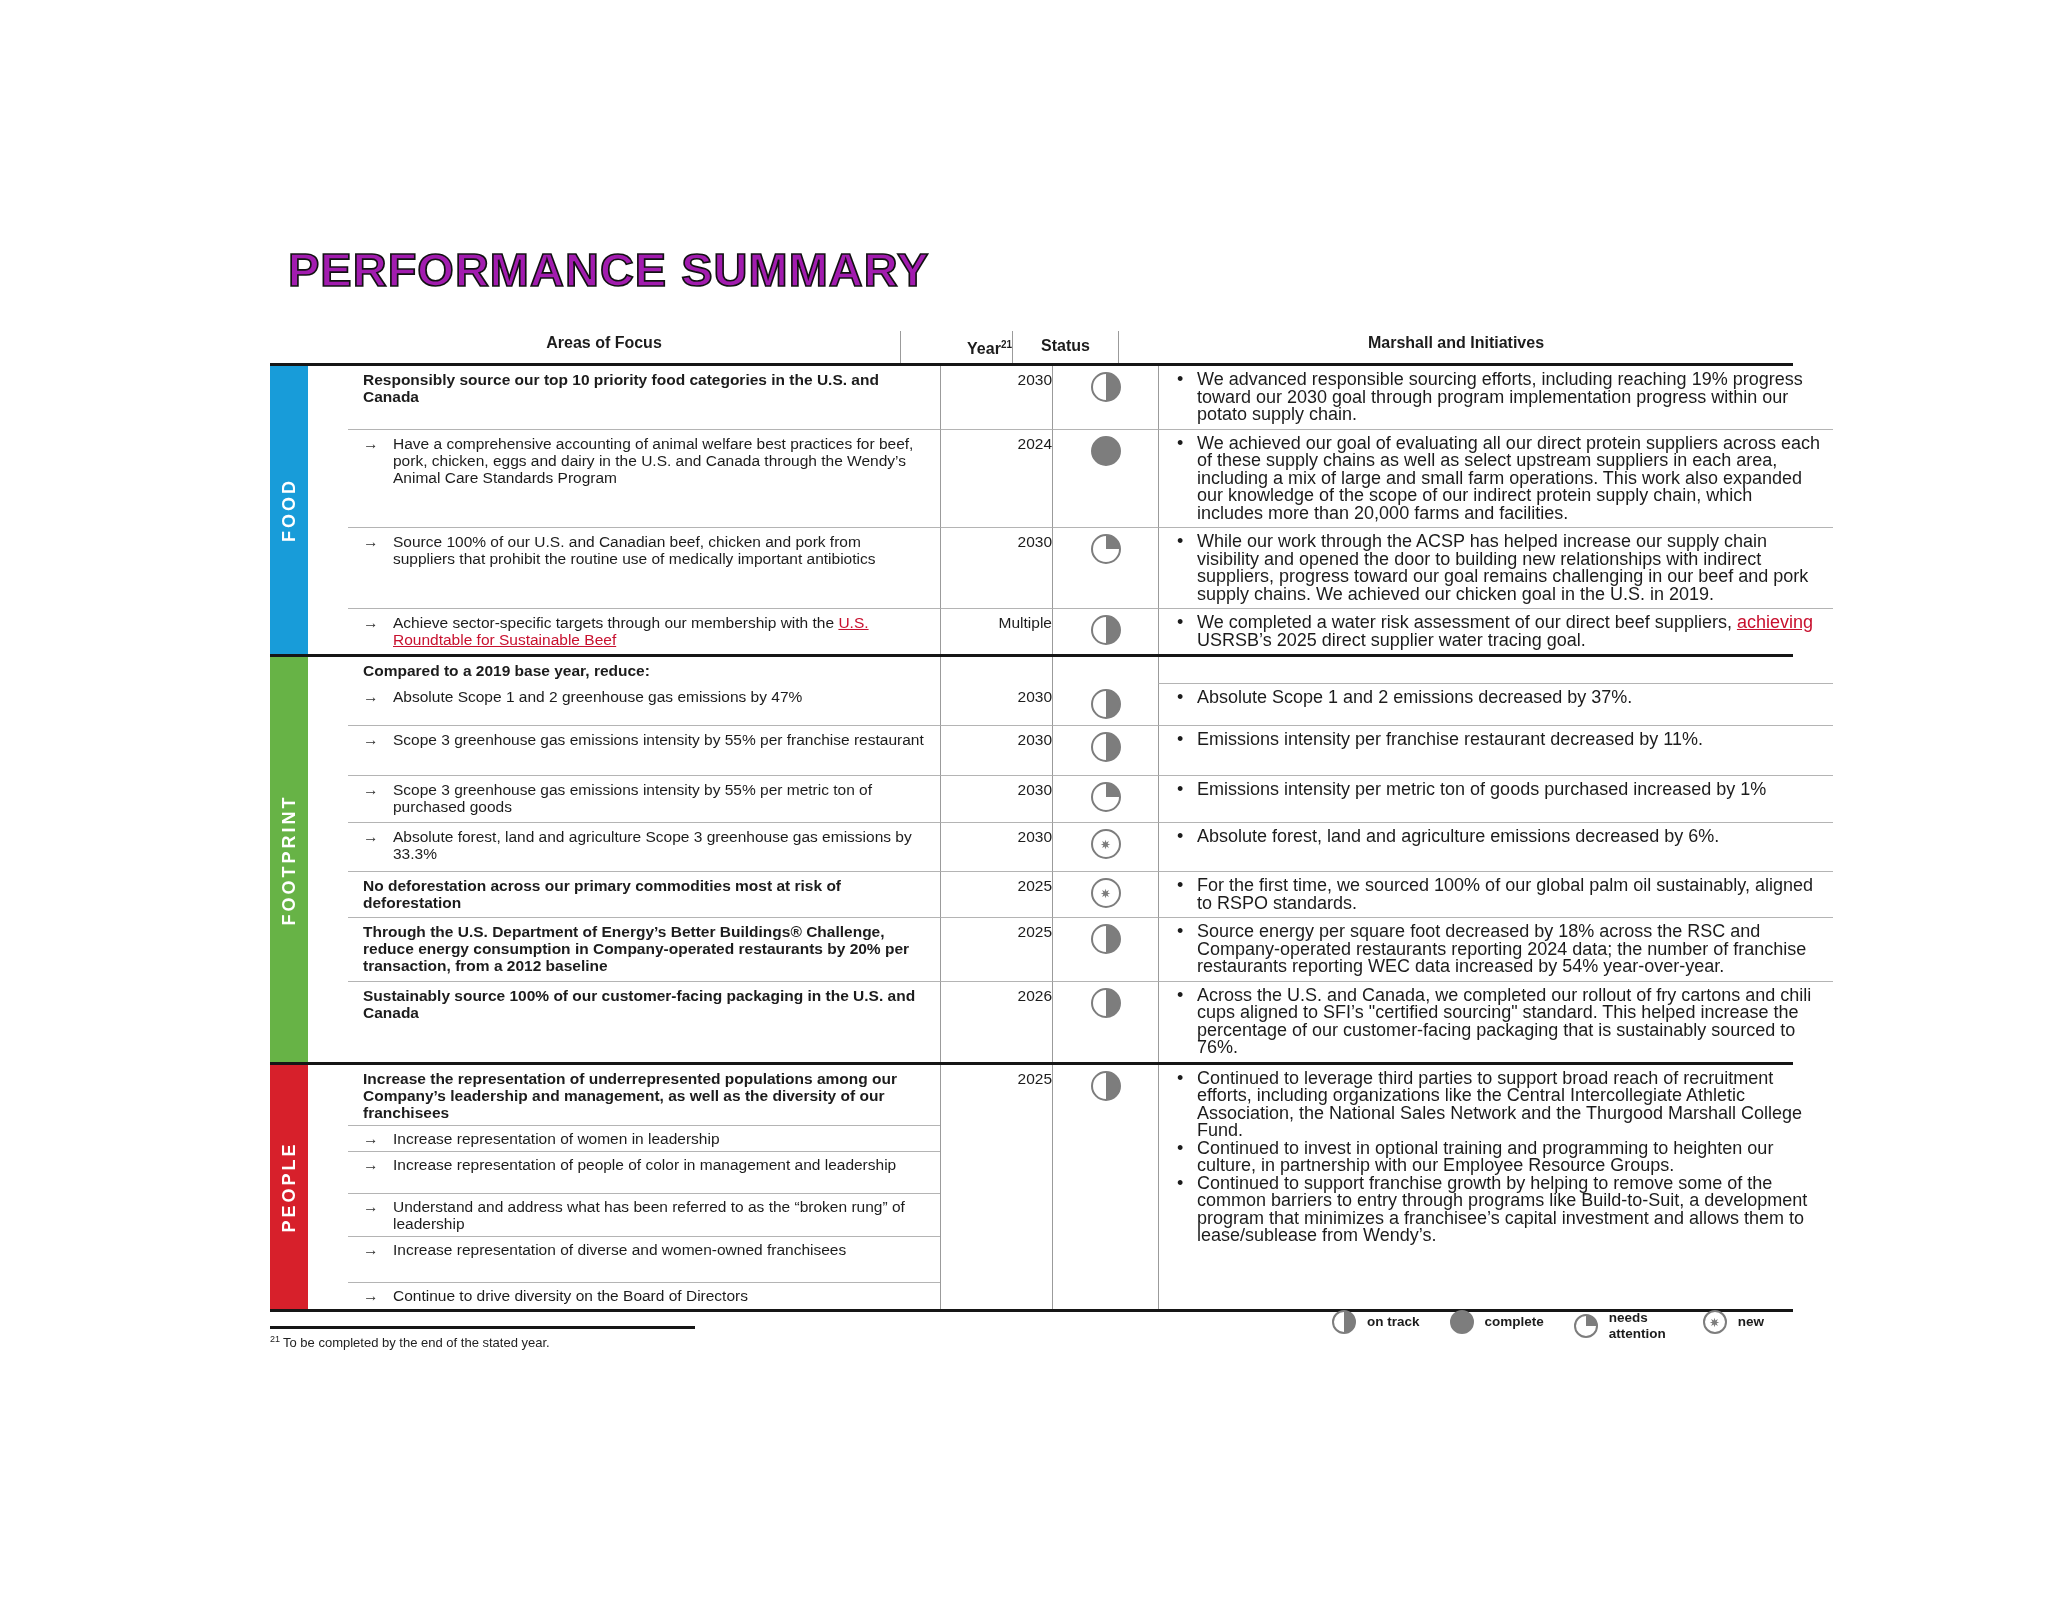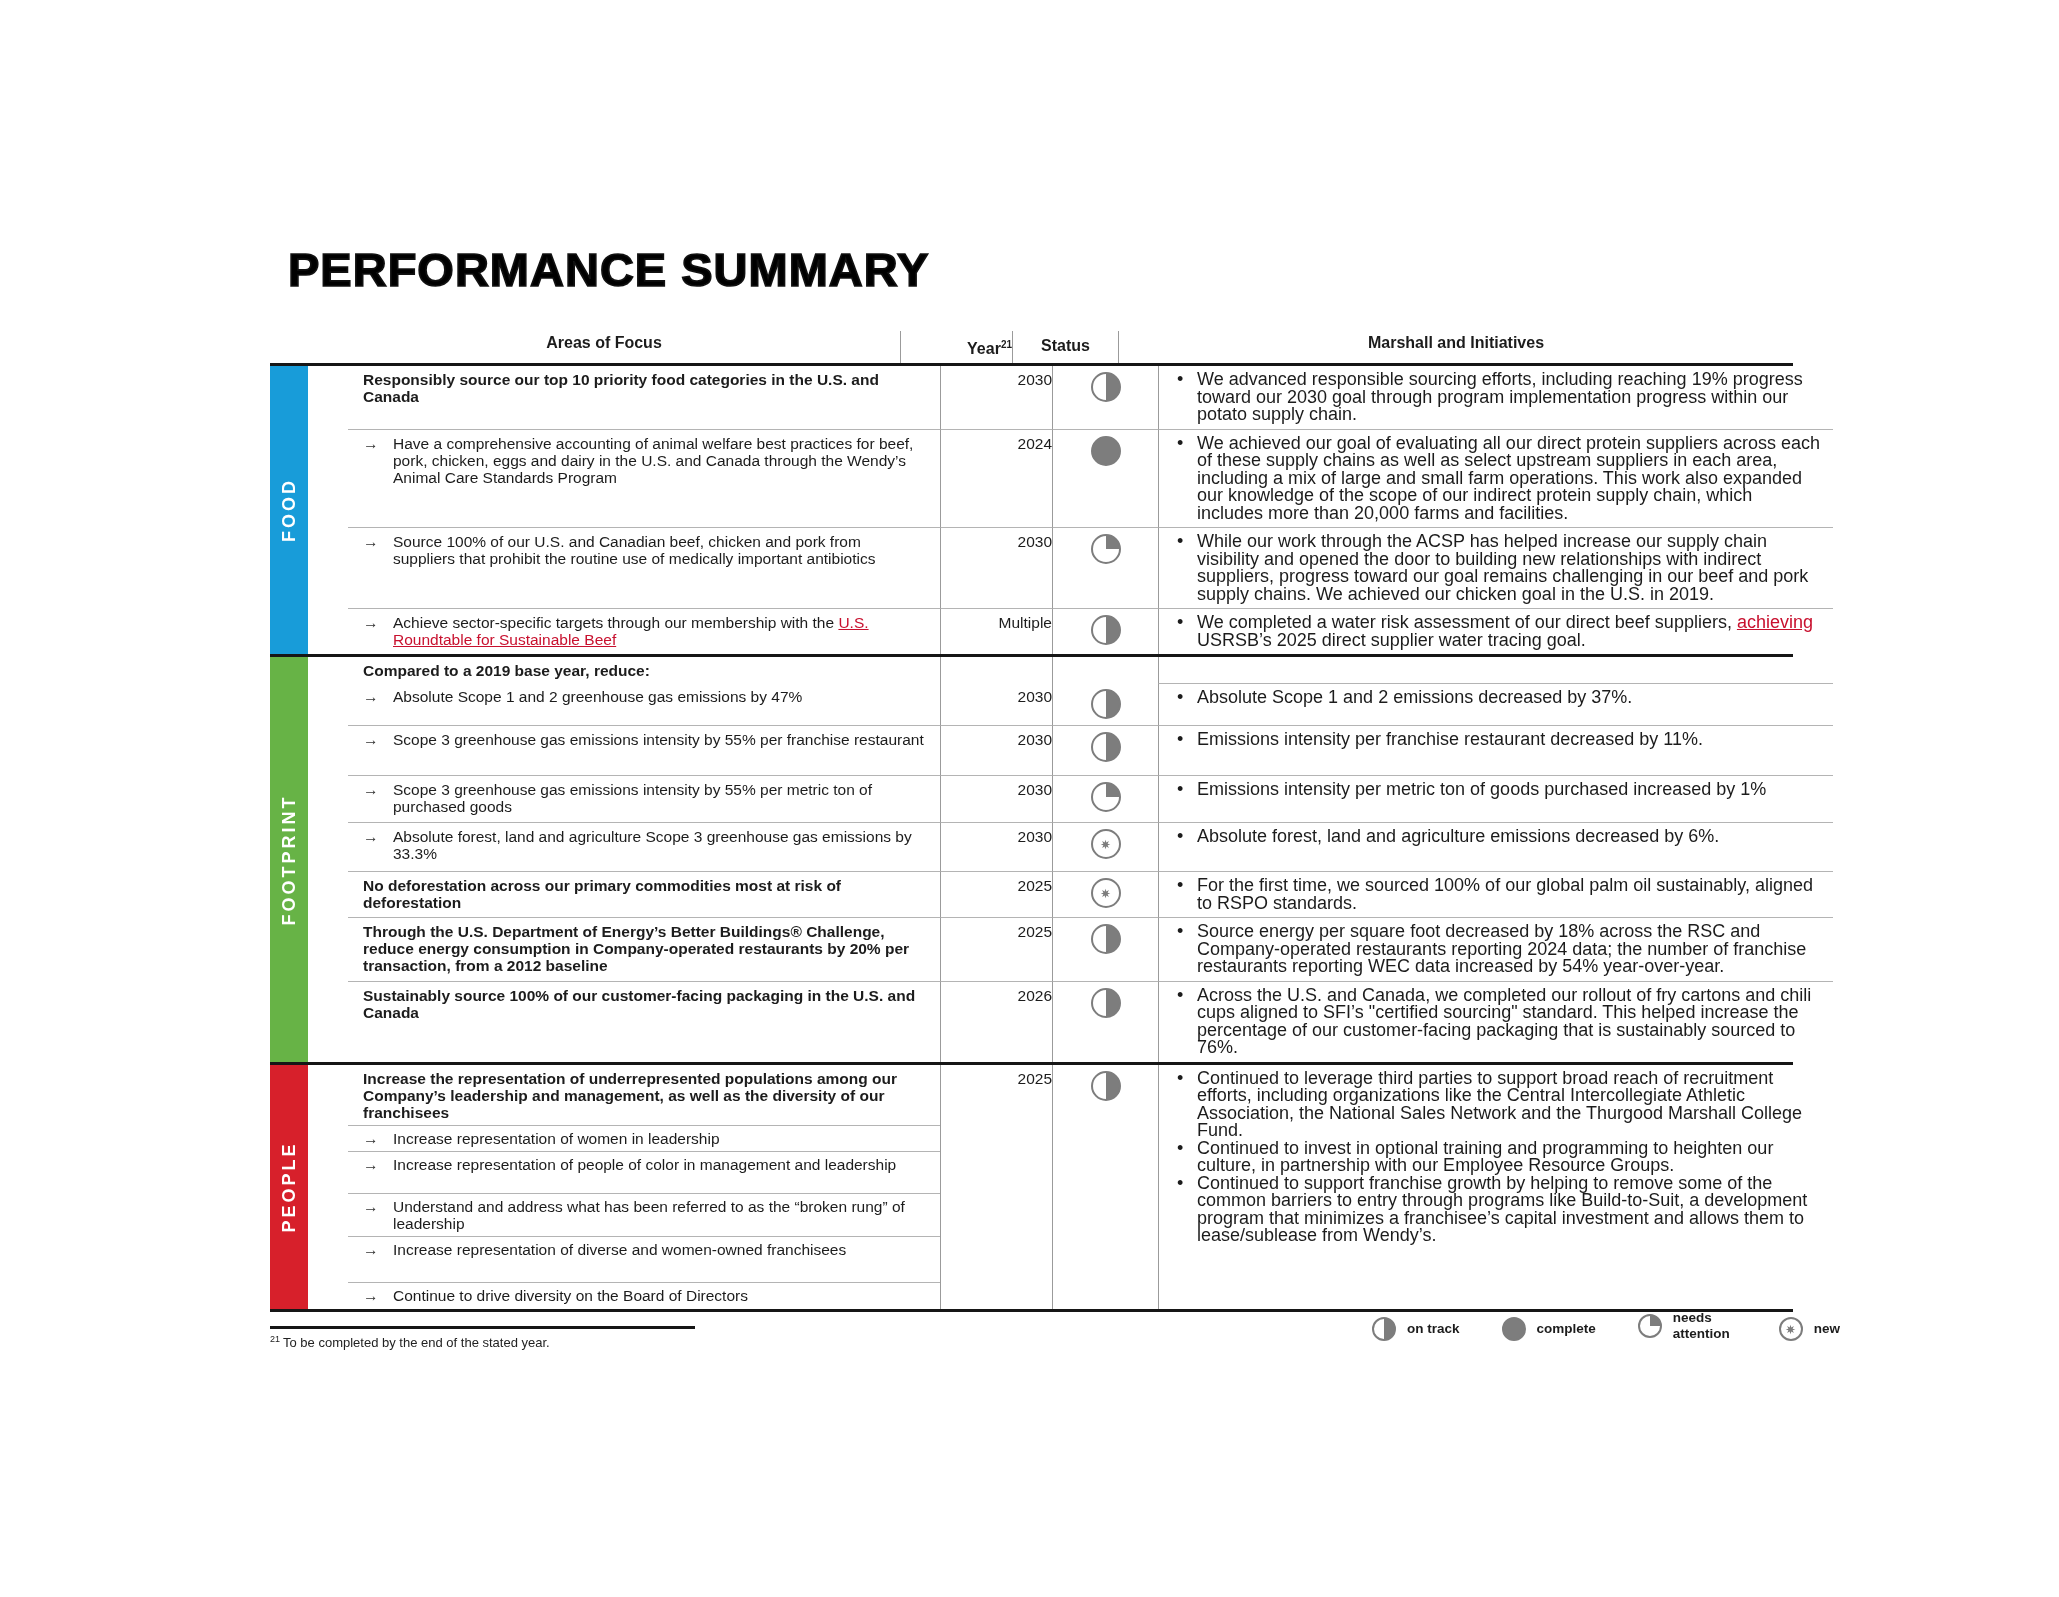--- a/index.html
+++ b/index.html
@@ -2,21 +2,21 @@
 <html style="--link: #C8102E; --icon: #7D7D7D; --dark: #161616; --light: #B4B4B4;"><head>
 <meta charset="utf-8">
 <style>
   * { margin:0; padding:0; box-sizing:border-box; }
   html,body { background:#fff; }
   body { width:2059px; height:1597px; font-family:"Liberation Sans", sans-serif; color:#1c1c1c; }
   :root { --link:#C8102E; --icon:#7D7D7D; --dark:#161616; --light:#B4B4B4; --vline:#9B9B9B; }
   .page { position:relative; width:2059px; height:1597px; overflow:hidden; background:#fff; }
 
   .title { position:absolute; left:288px; top:242px; font-size:47px; font-weight:bold;
-           color:#000000; -webkit-text-stroke:1.7px #111; letter-spacing:1px; white-space:nowrap; }
+           color:#a21caf; -webkit-text-stroke:1.7px #111; letter-spacing:1px; white-space:nowrap; }
 
   .perf-table { position:absolute; left:270px; top:331px; width:1523px; font-size:15.5px; }
 
   
   .cell-side { width:38px; flex:none; }
   .cell-areas { width:592px; flex:none; }
   .cell-year { width:112px; flex:none; border-left:1px solid var(--vline);padding-left:6px; }
   .cell-status { width:106px; flex:none; border-left:1px solid var(--vline); }
   .cell-progress { width:675px; flex:none; border-left:1px solid var(--vline); }
 
@@ -60,21 +60,21 @@
            border:2px solid var(--icon); color:var(--icon); background:#fff; }
   .sicon.on-track { background:linear-gradient(90deg,#fff 0 50%, var(--icon) 50% 100%); }
   .sicon.complete { background:var(--icon); }
   .sicon.needs-attention { background:conic-gradient(var(--icon) 0 90deg, #fff 90deg 360deg); }
   .sicon.new { background:#fff; }
 
   .footnote-rule { position:absolute; left:270px; top:1326px; width:425px; height:3px; background:var(--dark); }
   .footnote { position:absolute; left:270px; top:1334px; font-size:13px; color:#222; }
   .footnote sup { font-size:9px; vertical-align:super; margin-right:3px; }
 
-  .legend { position:absolute; left:1372px; top:1310px; display:flex; align-items:flex-end; gap:42px; }
+  .legend { position:absolute; left:1332px; top:1310px; display:flex; align-items:flex-start; gap:30px; }
   .legend-item { display:flex; align-items:center; gap:11px; }
   .legend .sicon { width:24px; height:24px; }
   .legend-label { font-size:13.5px; font-weight:bold; line-height:1.15; white-space:nowrap; }
   .legend-label.wrap { white-space:normal; width:64px; }
 </style>
 </head>
 <body>
 
 <div class="page">
 

